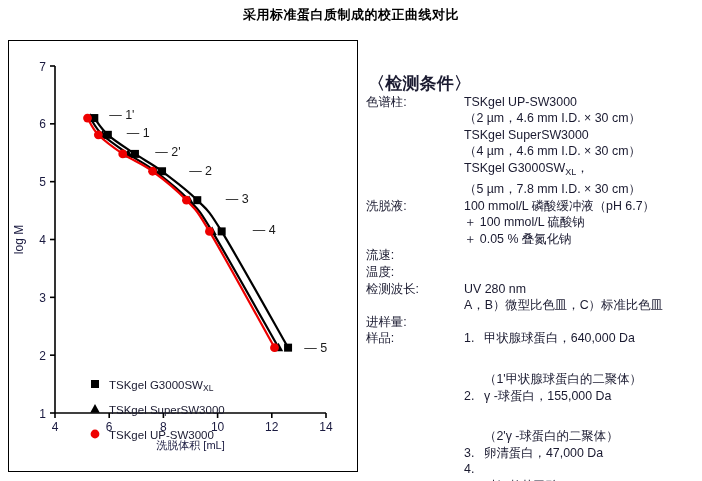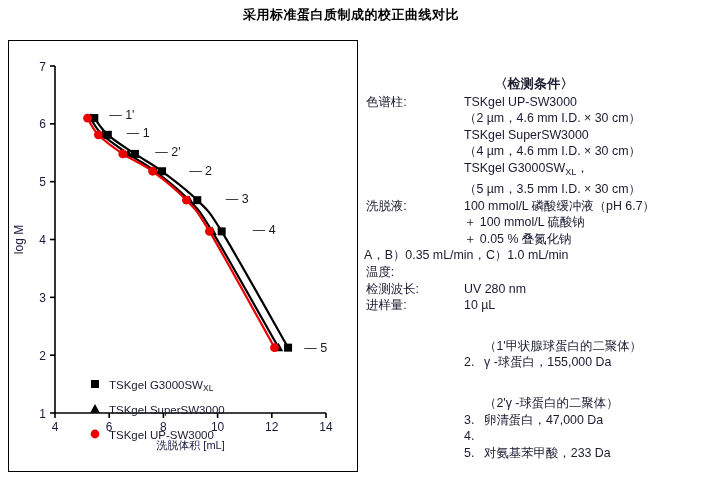--- a/index.html
+++ b/index.html
@@ -52,25 +52,24 @@
     position: absolute;
     left: 364px;
     top: 76px;
     width: 336px;
     font-size: 12.4px;
     line-height: 16.6px;
     color: #1a1a30;
   }
   .cond-heading {
     font-weight: bold;
-    font-size: 13px;
+    font-size: 17px;
     margin-left: 4px;
     margin-bottom: 1px;
     letter-spacing: 0.2px;
-    text-align: center;
   }
   .cond-row {
     display: flex;
     align-items: flex-end;
   }
   .cond-label {
     width: 100px;
     flex: 0 0 100px;
     padding-left: 2px;
     box-sizing: border-box;
@@ -197,51 +196,63 @@
       <div class="cond-row">
         <div class="cond-label"></div>
         <div class="cond-value">（4 µm，4.6 mm I.D. × 30 cm）</div>
       </div>
       <div class="cond-row">
         <div class="cond-label"></div>
         <div class="cond-value">TSKgel G3000SW<span class="sub">XL</span>，</div>
       </div>
       <div class="cond-row">
         <div class="cond-label"></div>
-        <div class="cond-value">（5 µm，3.5 mm I.D. × 30 cm）</div>
+        <div class="cond-value">（5 µm，7.8 mm I.D. × 30 cm）</div>
       </div>
       <div class="cond-row">
         <div class="cond-label">洗脱液:</div>
         <div class="cond-value">100 mmol/L  磷酸缓冲液（pH 6.7）</div>
       </div>
       <div class="cond-row">
         <div class="cond-label"></div>
         <div class="cond-value">＋ 100 mmol/L  硫酸钠</div>
       </div>
       <div class="cond-row">
         <div class="cond-label"></div>
         <div class="cond-value">＋ 0.05 %  叠氮化钠</div>
       </div>
       <div class="cond-row">
-        <div class="cond-value">A，B）0.35 mL/min，C）1.0 mL/min</div>
+        <div class="cond-label">流速:</div>
       </div>
       <div class="cond-row">
         <div class="cond-label">温度:</div>
       </div>
       <div class="cond-row">
         <div class="cond-label">检测波长:</div>
         <div class="cond-value">UV 280 nm</div>
       </div>
       <div class="cond-row">
+        <div class="cond-label"></div>
+        <div class="cond-value">A，B）微型比色皿，C）标准比色皿</div>
+      </div>
+      <div class="cond-row">
         <div class="cond-label">进样量:</div>
-        <div class="cond-value">10 µL</div>
       </div>
     </div>
   <div id="sample-block">
       <div class="cond-row">
+        <div class="cond-label">样品:</div>
+        <div class="cond-value">
+          <div class="sample-item">
+            <span class="sample-num">1.</span>
+            <span>甲状腺球蛋白，640,000 Da</span>
+          </div>
+        </div>
+      </div>
+      <div class="cond-row">
         <div class="cond-label"></div>
         <div class="cond-value">
           <div class="sample-item sample-sub">（1'甲状腺球蛋白的二聚体）</div>
         </div>
       </div>
       <div class="cond-row">
         <div class="cond-label"></div>
         <div class="cond-value">
           <div class="sample-item">
             <span class="sample-num">2.</span>

